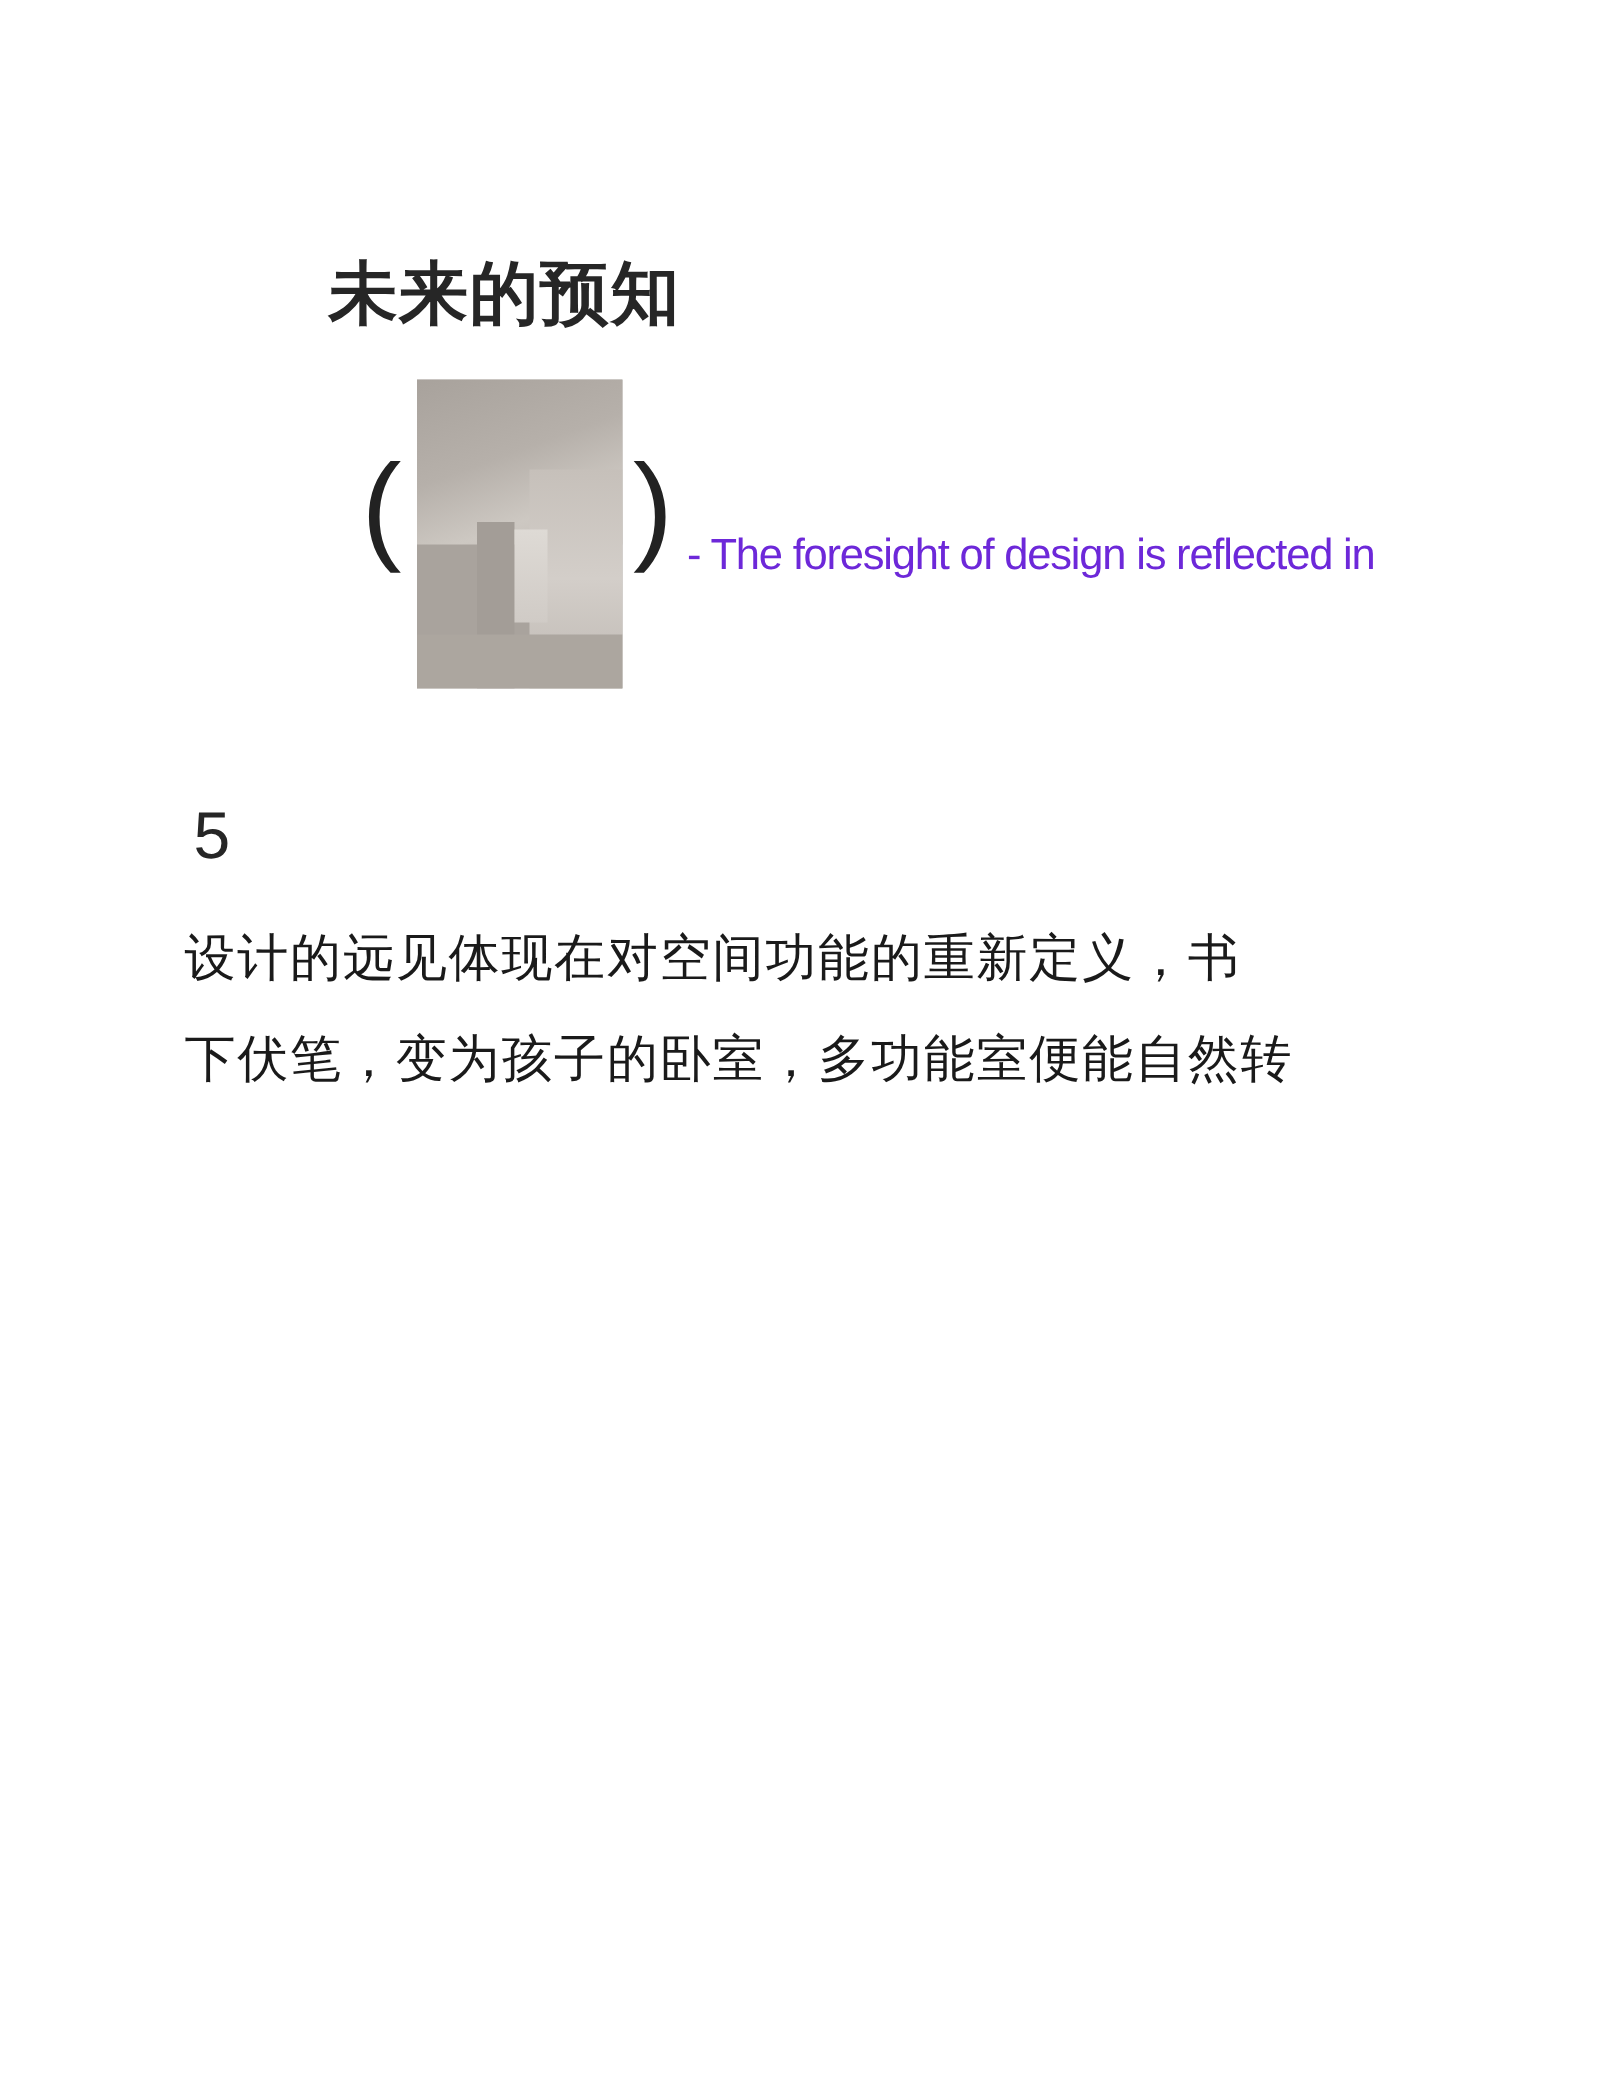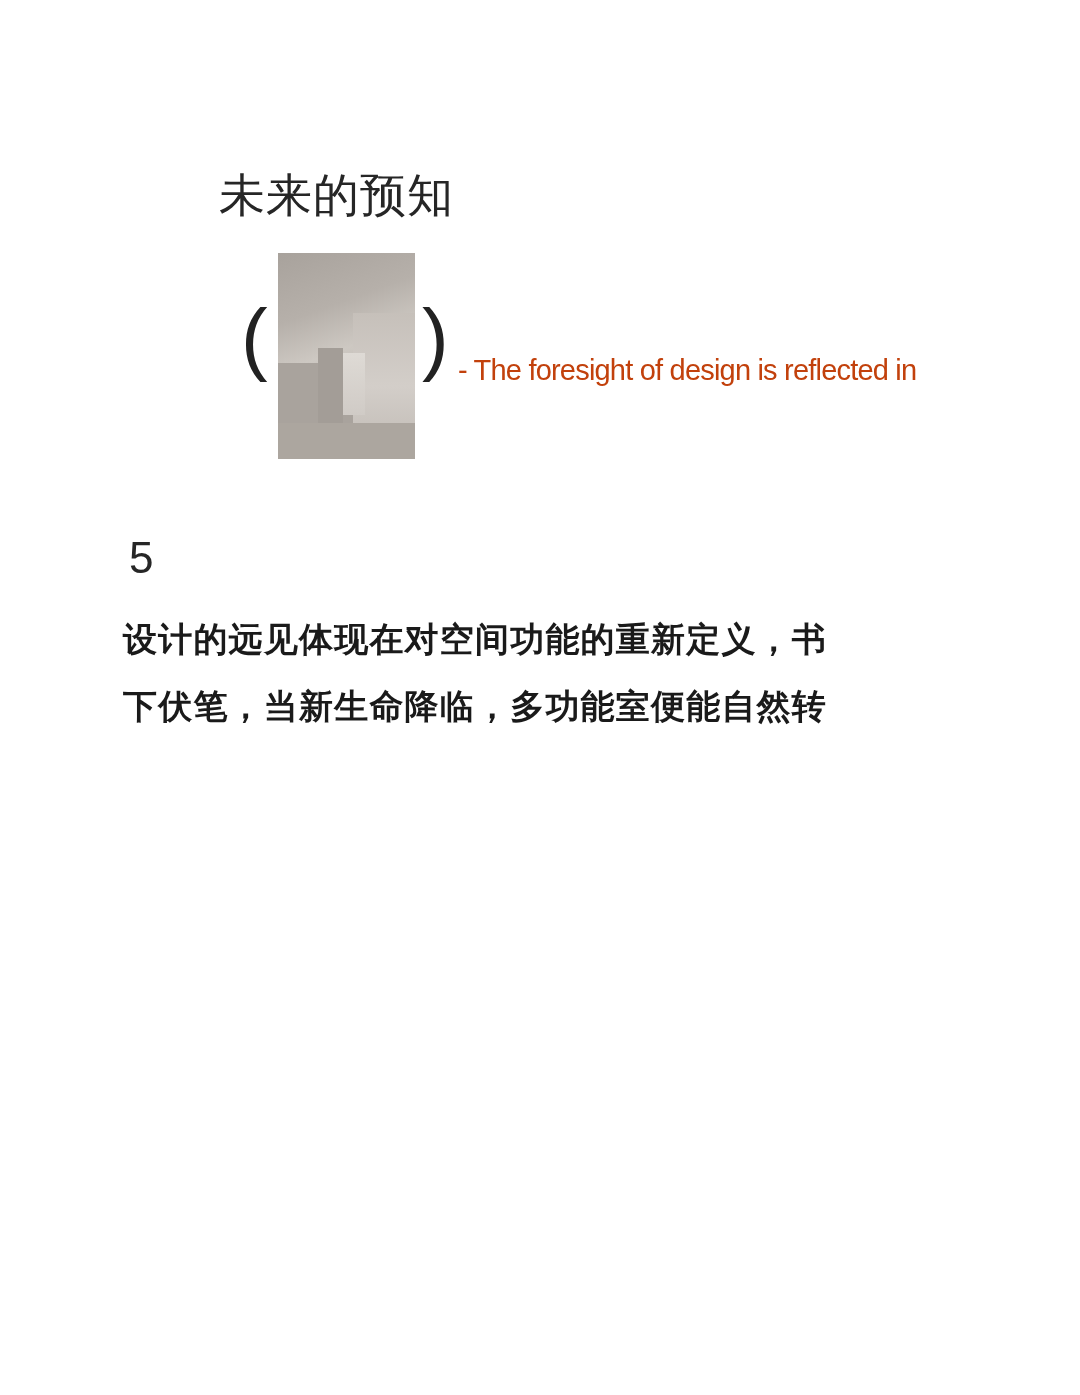--- a/index.html
+++ b/index.html
@@ -13,21 +13,21 @@
       position: relative;
       overflow: hidden;
       font-family: "DejaVu Sans", "Liberation Sans", sans-serif;
       color: #1e1e1e;
     }
     .title {
       position: absolute;
       left: 219px;
       top: 166px;
       font-size: 46px;
-      font-weight: normal;
+      font-weight: bold;
       letter-spacing: 1px;
       color: #262626;
       line-height: 58px;
       white-space: nowrap;
     }
     .paren {
       position: absolute;
       font-family: "Liberation Sans", sans-serif;
       font-size: 80px;
       font-weight: 300;
@@ -75,21 +75,21 @@
       width: 137px; height: 36px;
       background: #aca69f;
     }
     .caption {
       position: absolute;
       left: 458px;
       top: 347px;
       font-family: "Liberation Sans", sans-serif;
       font-size: 29px;
       line-height: 46px;
-      color: #c2410c;
+      color: #6d28d9;
       letter-spacing: -0.8px;
       white-space: nowrap;
     }
     .caption div { display: block; }
     .number {
       position: absolute;
       left: 129px;
       top: 533px;
       font-family: "Liberation Sans", sans-serif;
       font-size: 44px;
@@ -98,21 +98,20 @@
     }
     .body-text {
       position: absolute;
       left: 123px;
       top: 606px;
       width: 780px;
       font-size: 34px;
       line-height: 66.5px;
       color: #1a1a1a;
       letter-spacing: 1.2px;
-      font-weight: bold;
     }
     .body-text .line {
       display: block;
       white-space: nowrap;
     }
   </style>
 </head>
 <body>
 
 <div class="title">未来的预知</div>
@@ -130,14 +129,14 @@
 <div class="paren paren-right">)</div>
 
 <div class="caption">
   <div>- The foresight of design is reflected in</div>
 </div>
 
 <div class="number">5</div>
 
 <div class="body-text">
   <span class="line">设计的远见体现在对空间功能的重新定义，书</span>
-  <span class="line">下伏笔，当新生命降临，多功能室便能自然转</span>
+  <span class="line">下伏笔，变为孩子的卧室，多功能室便能自然转</span>
 </div>
 
 </body></html>

